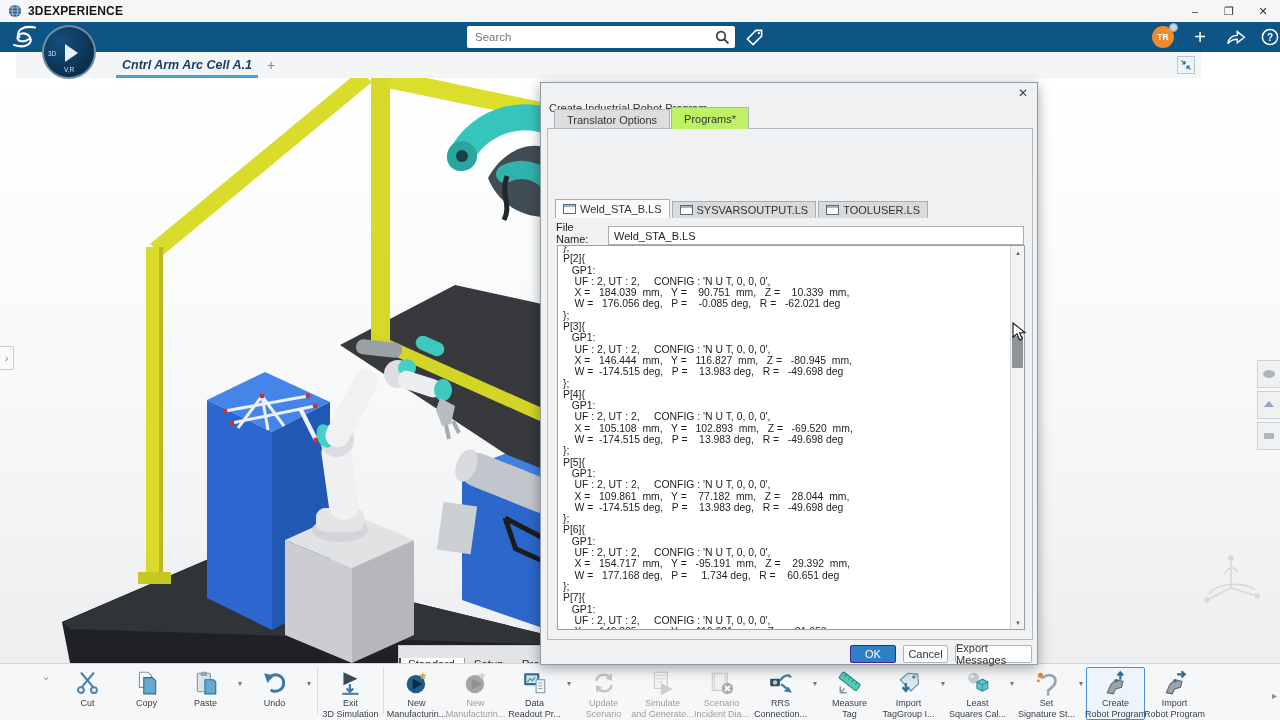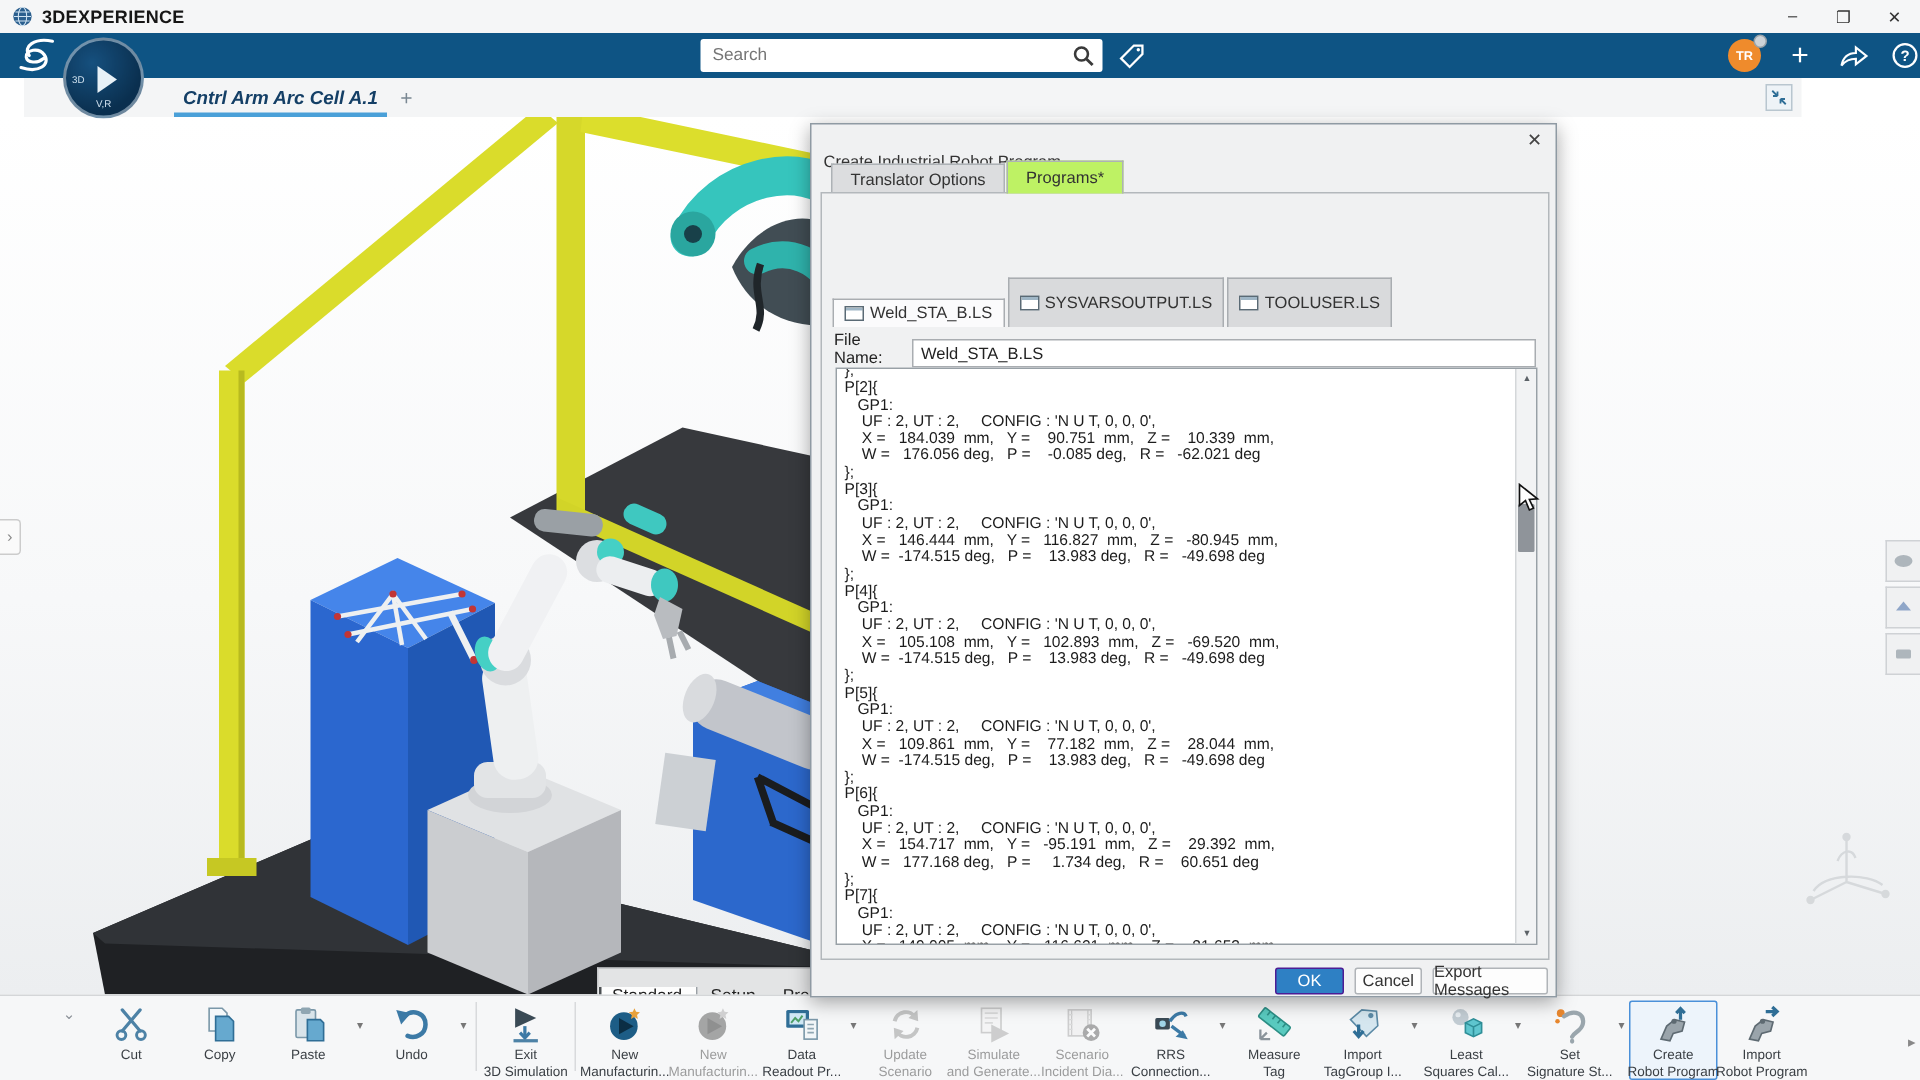--- a/index.html
+++ b/index.html
@@ -67,21 +67,21 @@
   .radio{width:12px;height:12px;border-radius:50%;border:1px solid #7a7a7a;background:#fff;margin-right:5px;position:relative;flex:none;}
   .radio.sel{border-color:#2a7abf;}
   .radio.sel::after{content:"";position:absolute;left:2px;top:2px;width:6px;height:6px;border-radius:50%;background:#1778c8;}
   .rlabel{width:36px;flex:none;}
   .txt{height:19px;border:1px solid #a9adb1;background:#fff;font-size:11px;padding:0 5px;color:#222;outline:none;}
   .txt.dis{background:#f5f5f5;border-color:#c6c9cc;color:#9aa0a5;}
   .txt.dis::placeholder{color:#a2a8ad;}
   .browse{width:24px;height:19px;margin-left:2px;background:#e9eaeb;border:1px solid #b4b7ba;color:#555;font-size:10px;display:flex;align-items:center;justify-content:center;flex:none;}
 
   #file-tabs{position:absolute;left:7px;top:70px;display:flex;align-items:flex-end;height:19px;}
-  .ftab{height:33px;display:flex;align-items:center;padding:0 7px;background:#d9dadc;border:1px solid #a9adb1;border-bottom:none;margin-right:2px;color:#333;white-space:nowrap;}
+  .ftab{height:17px;display:flex;align-items:center;padding:0 7px;background:#d9dadc;border:1px solid #a9adb1;border-bottom:none;margin-right:2px;color:#333;white-space:nowrap;}
   .ftab.active{background:#fbfbfc;height:19px;}
   .ft-ico{width:13px;height:10px;border:1px solid #5a6a75;background:#fff;box-shadow:inset 0 2px 0 #9fb6c6;margin-right:4px;flex:none;}
 
   .fname-row{position:absolute;left:8px;top:92px;display:flex;align-items:flex-end;width:470px;}
   .fname-row .flabel{width:52px;flex:none;}
 
   .codebox{position:absolute;left:9px;top:116px;width:468px;height:385px;background:#fff;border:1px solid #98a0a6;overflow:hidden;}
   .codebox pre{margin:-4px 0 0 0;padding:0 4px 0 5px;font-family:"Liberation Sans","DejaVu Sans",sans-serif;font-size:10.4px;line-height:11.3px;color:#1c1c1c;white-space:pre;}
   .vscroll{position:absolute;right:0;top:0;width:14px;height:100%;background:#f2f3f4;border-left:1px solid #d4d7d9;}
   .varrow{position:absolute;left:0;width:14px;height:13px;display:flex;align-items:center;justify-content:center;font-size:6px;color:#5c6267;}

